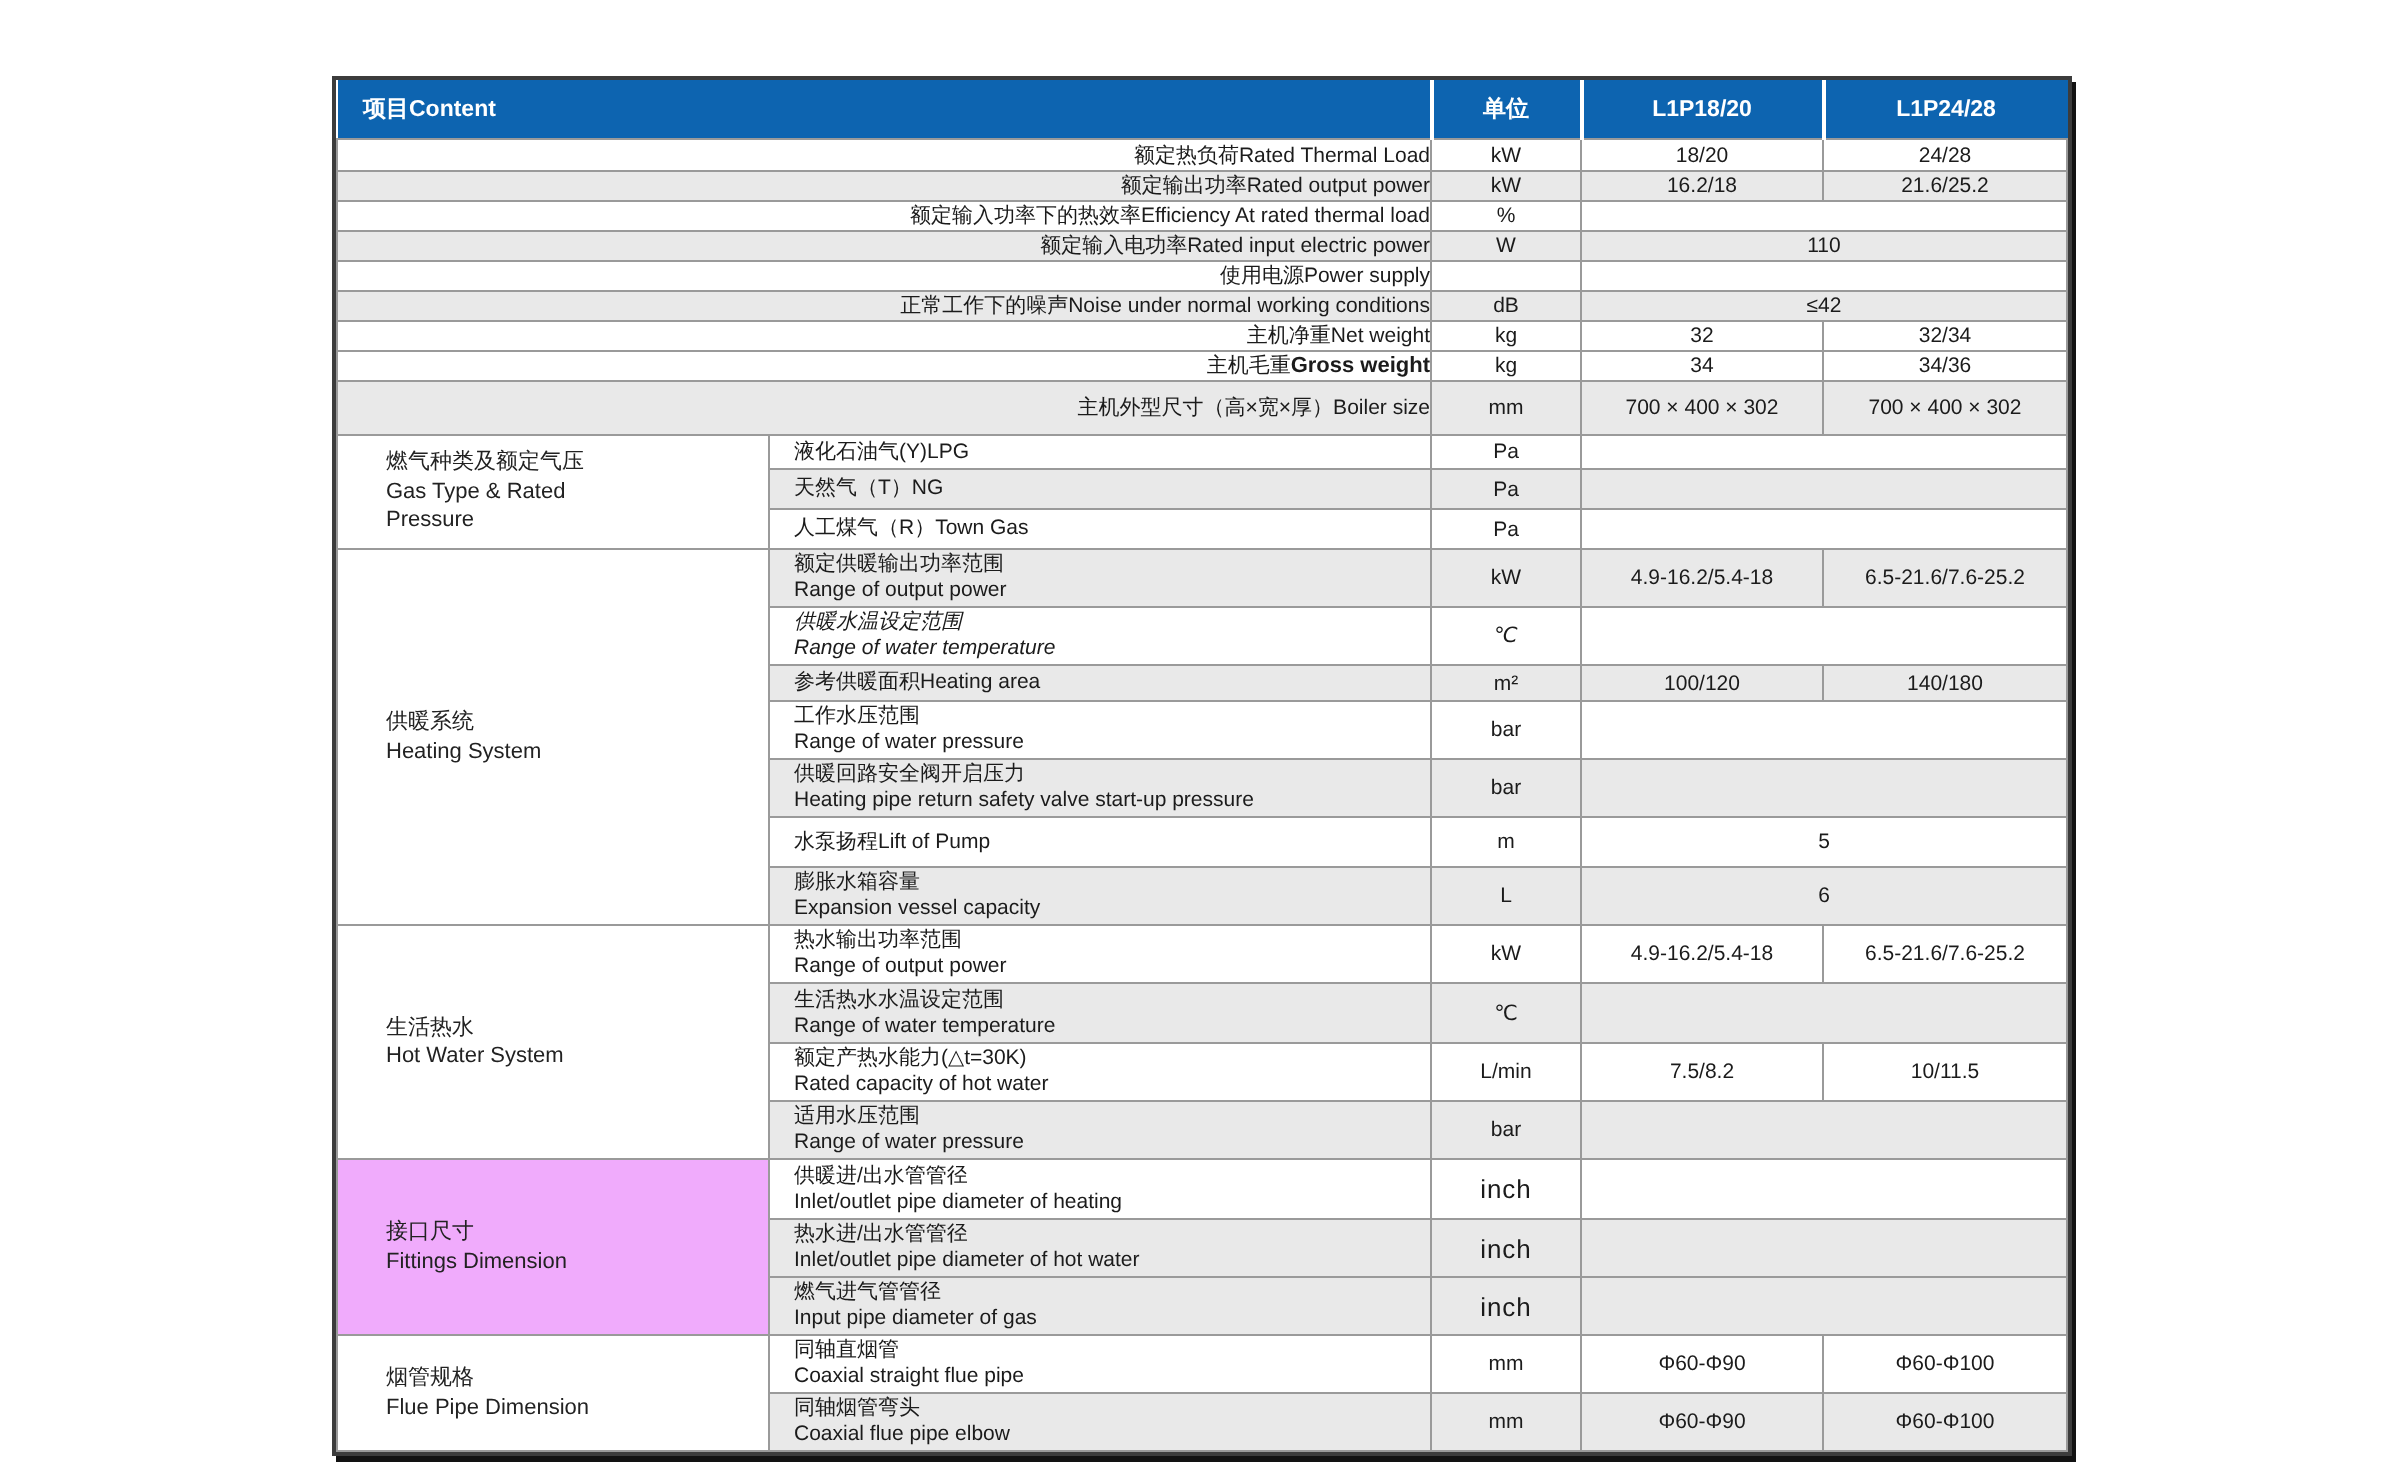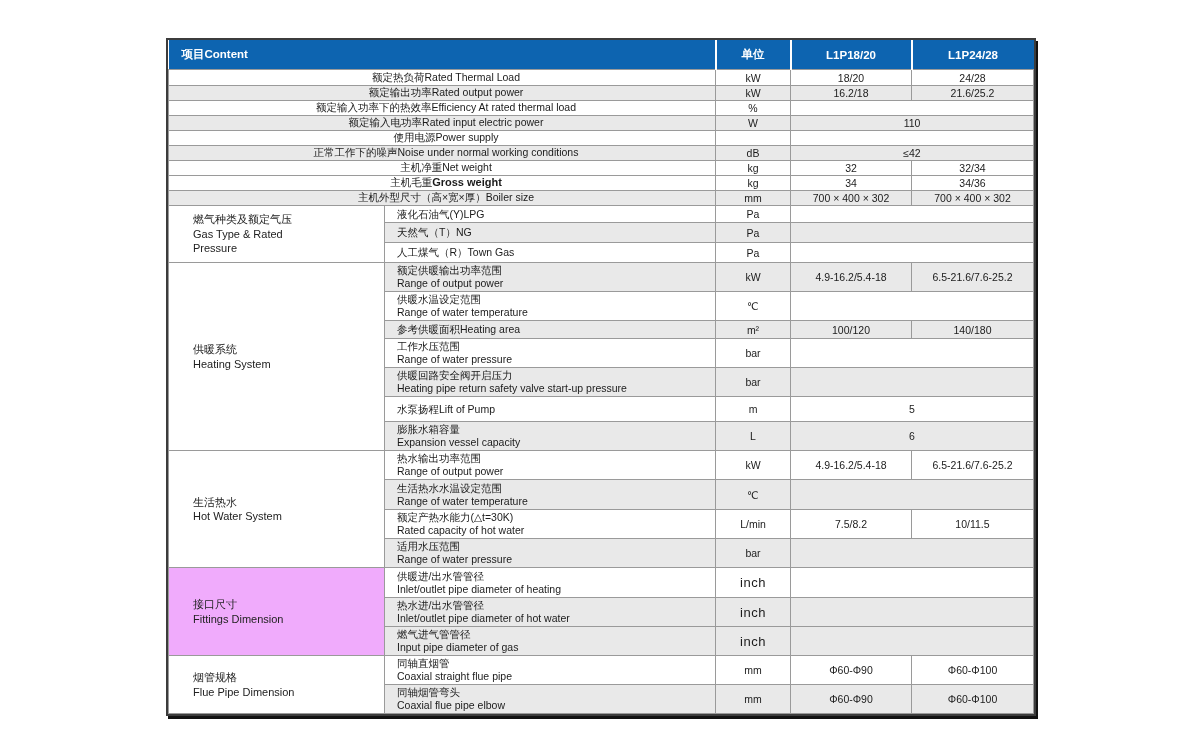--- a/index.html
+++ b/index.html
@@ -19,21 +19,21 @@
   thead th{
     background:#0d64b0;color:#ffffff;border:0;border-left:2px solid #ffffff;
     border-bottom:1px solid #9a9a9a;
     height:29px;font-size:11.5px;font-weight:bold;text-align:center;padding:0;
   }
   thead th:first-child{border-left:0;text-align:left;padding-left:13px;margin-left:36px;}
   
   tr.shade .lcell, tr.shade .icell, tr.shade .ucell, tr.shade .vcell{background:#e9e9e9;}
   .gcell{background:#ffffff;text-align:left;padding-left:24px;font-size:11px;line-height:14.5px;color:#222;}
   .gcell-gray{background:#f0abfc;}
-  .lcell{text-align:center;padding-left:8px;font-size:10.5px;color:#1b1b1b;}
+  .lcell{text-align:right;padding-left:8px;font-size:10.5px;color:#1b1b1b;}
   .lcell b{font-weight:bold;font-size:11px;}
   .icell{text-align:left;padding:1px 0 1px 12px;font-size:10.5px;line-height:13px;color:#1b1b1b;}
   .ucell{text-align:center;font-size:10.5px;color:#1b1b1b;}
   .ubig{font-size:13px;letter-spacing:0.5px;}
   .vcell{text-align:center;font-size:10.5px;color:#1b1b1b;}
   .mr{padding-left:42%;}  
 </style>
 </head>
 <body>
 
@@ -92,21 +92,21 @@
           <td class="ucell">kg</td>
           <td class="vcell">32</td>
           <td class="vcell">32/34</td>
         </tr>
         <tr style="height: 15px;">
           <td class="lcell" colspan="2">主机毛重<b>Gross weight</b></td>
           <td class="ucell">kg</td>
           <td class="vcell">34</td>
           <td class="vcell">34/36</td>
         </tr>
-        <tr class="shade" style="height: 15px;">
+        <tr class="shade" style="height: 27px;">
           <td class="lcell" colspan="2">主机外型尺寸（高×宽×厚）Boiler size</td>
           <td class="ucell">mm</td>
           <td class="vcell">700 × 400 × 302</td>
           <td class="vcell">700 × 400 × 302</td>
         </tr>
         <tr style="height: 17px;">
           <td class="gcell" rowspan="3">
             <div>燃气种类及额定气压</div>
             <div>Gas Type &amp; Rated</div>
             <div>Pressure</div>
@@ -137,21 +137,21 @@
             <div>Heating System</div>
           </td>
           <td class="icell">
             <div>额定供暖输出功率范围</div>
             <div>Range of output power</div>
           </td>
           <td class="ucell">kW</td>
           <td class="vcell">4.9-16.2/5.4-18</td>
           <td class="vcell">6.5-21.6/7.6-25.2</td>
         </tr>
-        <tr style="height: 16px;">
+        <tr style="height: 16px; font-style: italic;">
           <td class="icell">
             <div>供暖水温设定范围</div>
             <div>Range of water temperature</div>
           </td>
           <td class="ucell">℃</td>
           <td class="vcell mr" colspan="2">30~80</td>
         </tr>
         <tr class="shade" style="height: 18px;">
           <td class="icell">
             <div>参考供暖面积Heating area</div>

